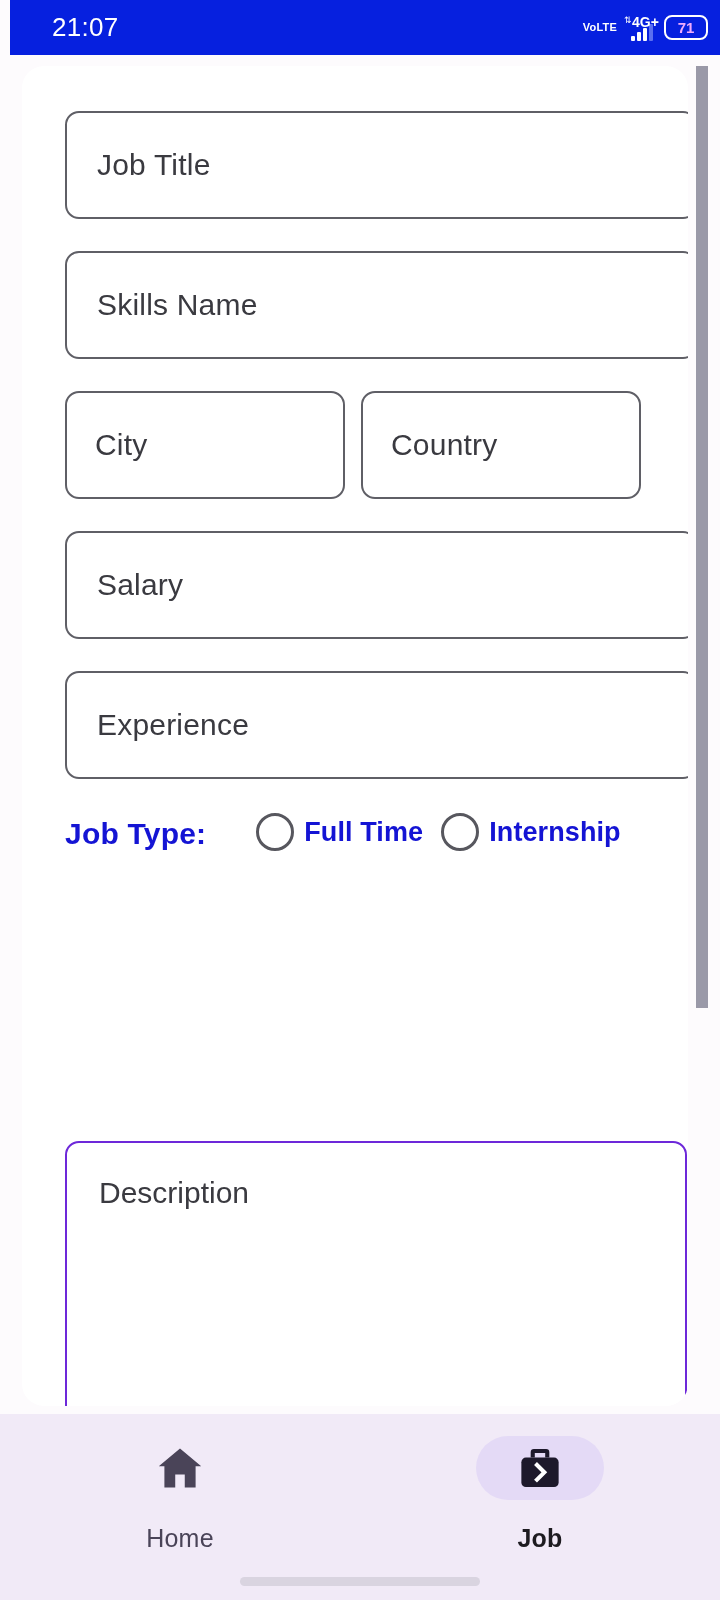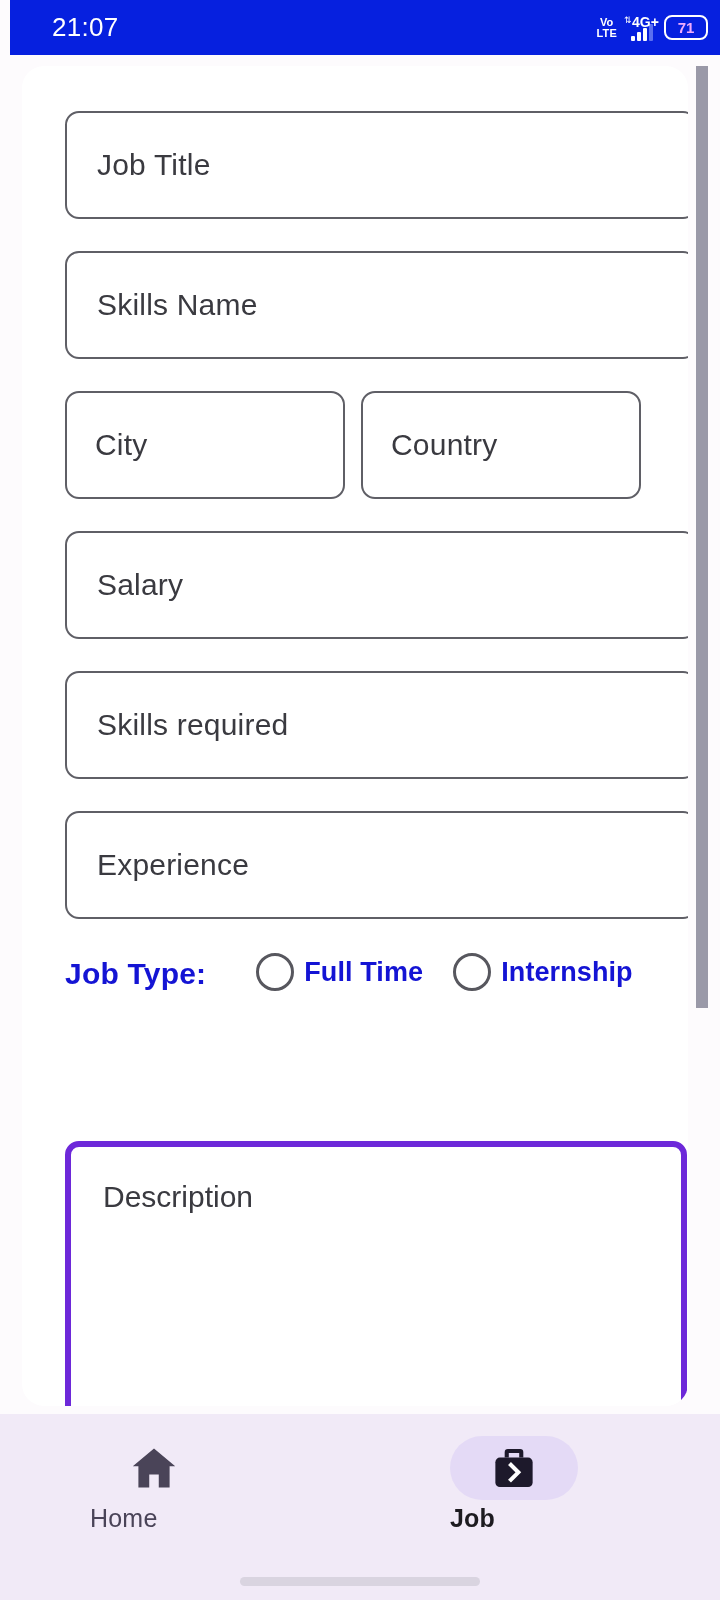--- a/index.html
+++ b/index.html
@@ -40,21 +40,21 @@
     font-size: 26px;
     letter-spacing: 0.3px;
   }
   .status-icons {
     display: flex;
     align-items: center;
     gap: 11px;
   }
   .volte {
     display: flex;
-    flex-direction: column;
+    flex-direction: row;
     align-items: center;
     justify-content: flex-end;
     color: #ffffff;
     font-size: 11px;
     font-weight: bold;
     line-height: 11px;
     letter-spacing: 0.2px;
   }
   .signal-wrap {
     display: flex;
@@ -177,21 +177,21 @@
   .jobtype-label {
     font-size: 30px;
     font-weight: bold;
     color: #1414d4;
     letter-spacing: 0.2px;
   }
   .radio-group {
     display: flex;
     align-items: center;
     margin-left: 50px;
-    gap: 30px;
+    gap: 18px;
   }
   .radio-opt {
     display: flex;
     align-items: center;
     gap: 10px;
   }
   .radio-ring {
     width: 38px;
     height: 38px;
     border: 3px solid #57575e;
@@ -207,21 +207,21 @@
     white-space: nowrap;
   }
 
   
   .description-box {
     position: absolute;
     top: 1075px;
     left: 43px;
     width: 622px;
     height: 330px;
-    border: 6px solid #6d28d9;
+    border: 2px solid #6d28d9;
     border-radius: 14px;
     background: #ffffff;
     padding: 33px 32px;
   }
   .description-box .ph {
     font-size: 30px;
     color: #3a3a40;
   }
 
   
@@ -233,22 +233,22 @@
     background: #f1eaf7;
     display: flex;
     align-items: flex-start;
     justify-content: space-around;
     padding-top: 22px;
   }
   .nav-item {
     width: 180px;
     display: flex;
     flex-direction: column;
-    align-items: flex-start;
-    gap: 4px;
+    align-items: center;
+    gap: 24px;
   }
   .nav-icon-slot {
     width: 128px;
     height: 64px;
     display: flex;
     align-items: center;
     justify-content: center;
     border-radius: 32px;
   }
   .nav-item.active .nav-icon-slot {
@@ -320,23 +320,20 @@
         </div>
         <div class="field">
           <span class="ph">Country</span>
         </div>
       </div>
 
       <div class="field">
         <span class="ph">Salary</span>
       </div>
 
-      <div class="field">
-        <span class="ph">Skills required</span>
-      </div>
 
       <div class="field">
         <span class="ph">Experience</span>
       </div>
 
       <div class="jobtype-row">
         <span class="jobtype-label">Job Type:</span>
         <div class="radio-group">
           <div class="radio-opt">
             <span class="radio-ring"></span>

